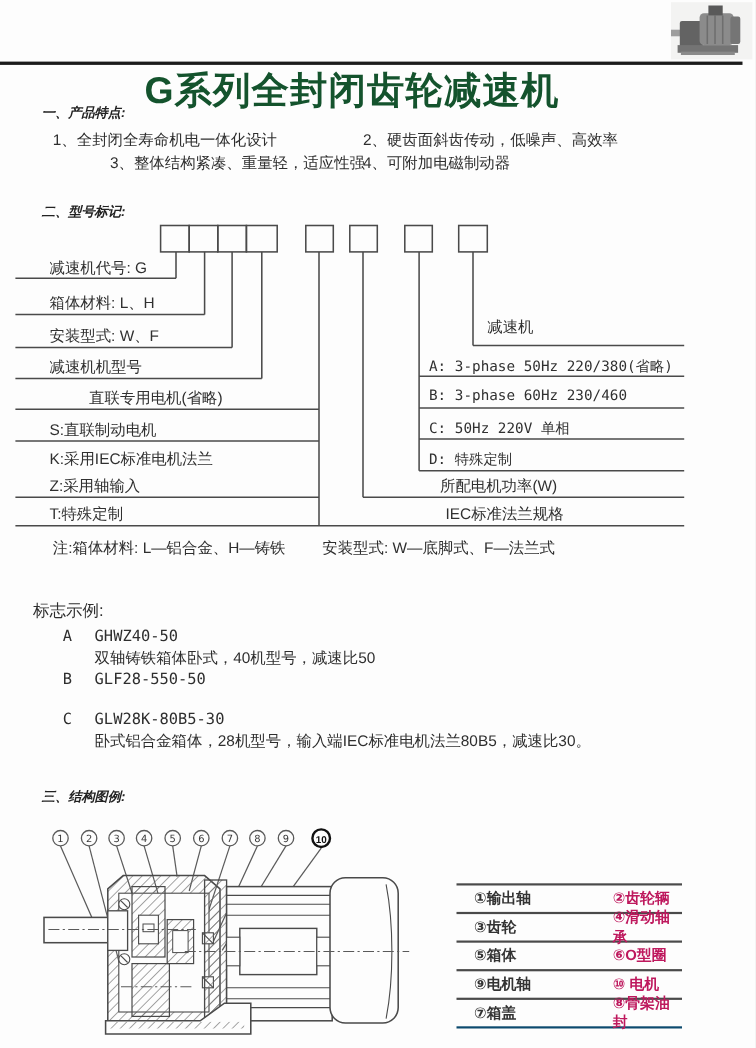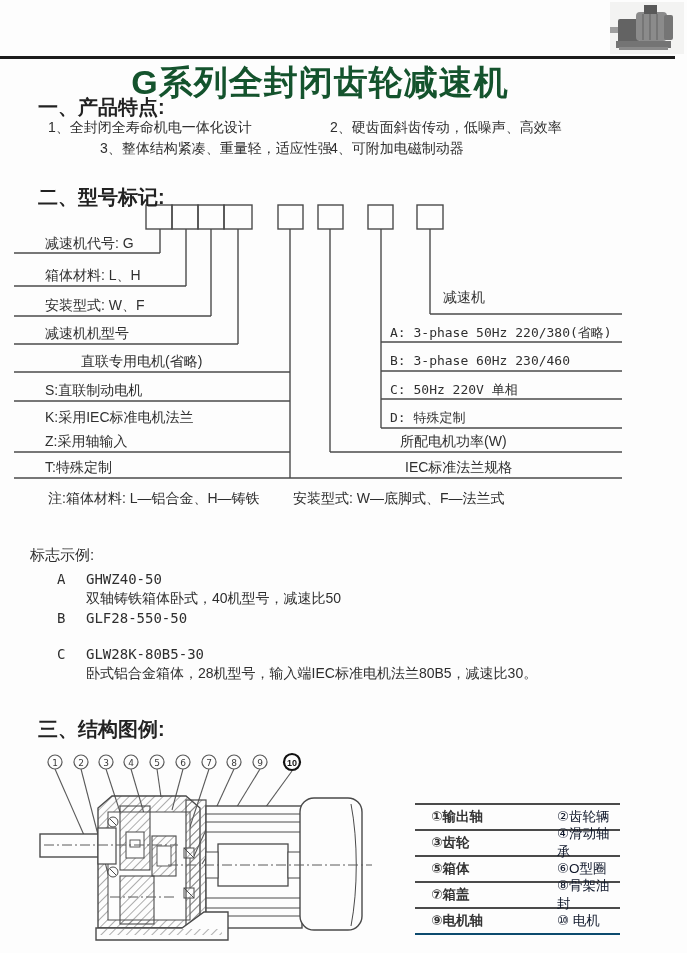--- a/index.html
+++ b/index.html
@@ -6,33 +6,33 @@
   #page{
     position:relative;width:687px;height:953px;background:#fdfdfd;
     font-family:"Liberation Sans","DejaVu Sans",sans-serif;color:#2a2a2a;
     overflow:hidden;margin:0 auto;
   }
   .abs{position:absolute;white-space:nowrap;}
   .title{
     left:0;top:60px;width:640px;text-align:center;
     font-size:34px;font-weight:bold;letter-spacing:1px;color:#14532d;
   }
-  .sec-heading{font-size:20px;font-weight:bold;color:#222;}
+  .sec-heading{font-size:12px;font-weight:bold;color:#222;font-style:italic;}
   .body-txt{font-size:14px;font-weight:500;color:#2e2e2e;}
   .diag-lbl{font-size:14px;font-weight:500;color:#303030;}
   .mono{font-family:"DejaVu Sans Mono","Liberation Mono",monospace;}
   .top-rule{left:0;top:56px;width:675px;height:3px;background:#1c1c1c;}
   svg{position:absolute;left:0;top:0;}
   .parts-table{
     position:absolute;left:415px;top:803px;width:205px;
     border-bottom:2px solid #0c4a6e;
   }
   .parts-row{display:flex;height:24px;align-items:center;border-top:2px solid #4a4a4a;}
   .parts-row .c1{width:126px;padding-left:16px;font-size:13.5px;font-weight:600;color:#333;}
-  .parts-row .c2{flex:1;font-size:13.5px;font-weight:400;color:#0f172a;}
+  .parts-row .c2{flex:1;font-size:13.5px;font-weight:700;color:#be185d;}
   .callout-num{font-size:9px;fill:#3a3a3a;font-family:"DejaVu Sans",sans-serif;}
   .callout-num-bold{font-size:9px;font-weight:bold;fill:#111;}
 </style>
 </head>
 <body>
 
 <div id="page">
 
   <svg width="687" height="953" viewBox="0 0 687 953">
     <defs>
@@ -241,22 +241,22 @@
     </div>
     <div class="parts-row">
       <span class="c1">③齿轮</span>
       <span class="c2">④滑动轴承</span>
     </div>
     <div class="parts-row">
       <span class="c1">⑤箱体</span>
       <span class="c2">⑥O型圈</span>
     </div>
     <div class="parts-row">
+      <span class="c1">⑨电机轴</span>
+      <span class="c2">⑩ 电机</span>
+    </div>
+    <div class="parts-row">
       <span class="c1">⑦箱盖</span>
       <span class="c2">⑧骨架油封</span>
     </div>
-    <div class="parts-row">
-      <span class="c1">⑨电机轴</span>
-      <span class="c2">⑩ 电机</span>
-    </div>
   </div>
 
 </div>
 
 </body></html>

